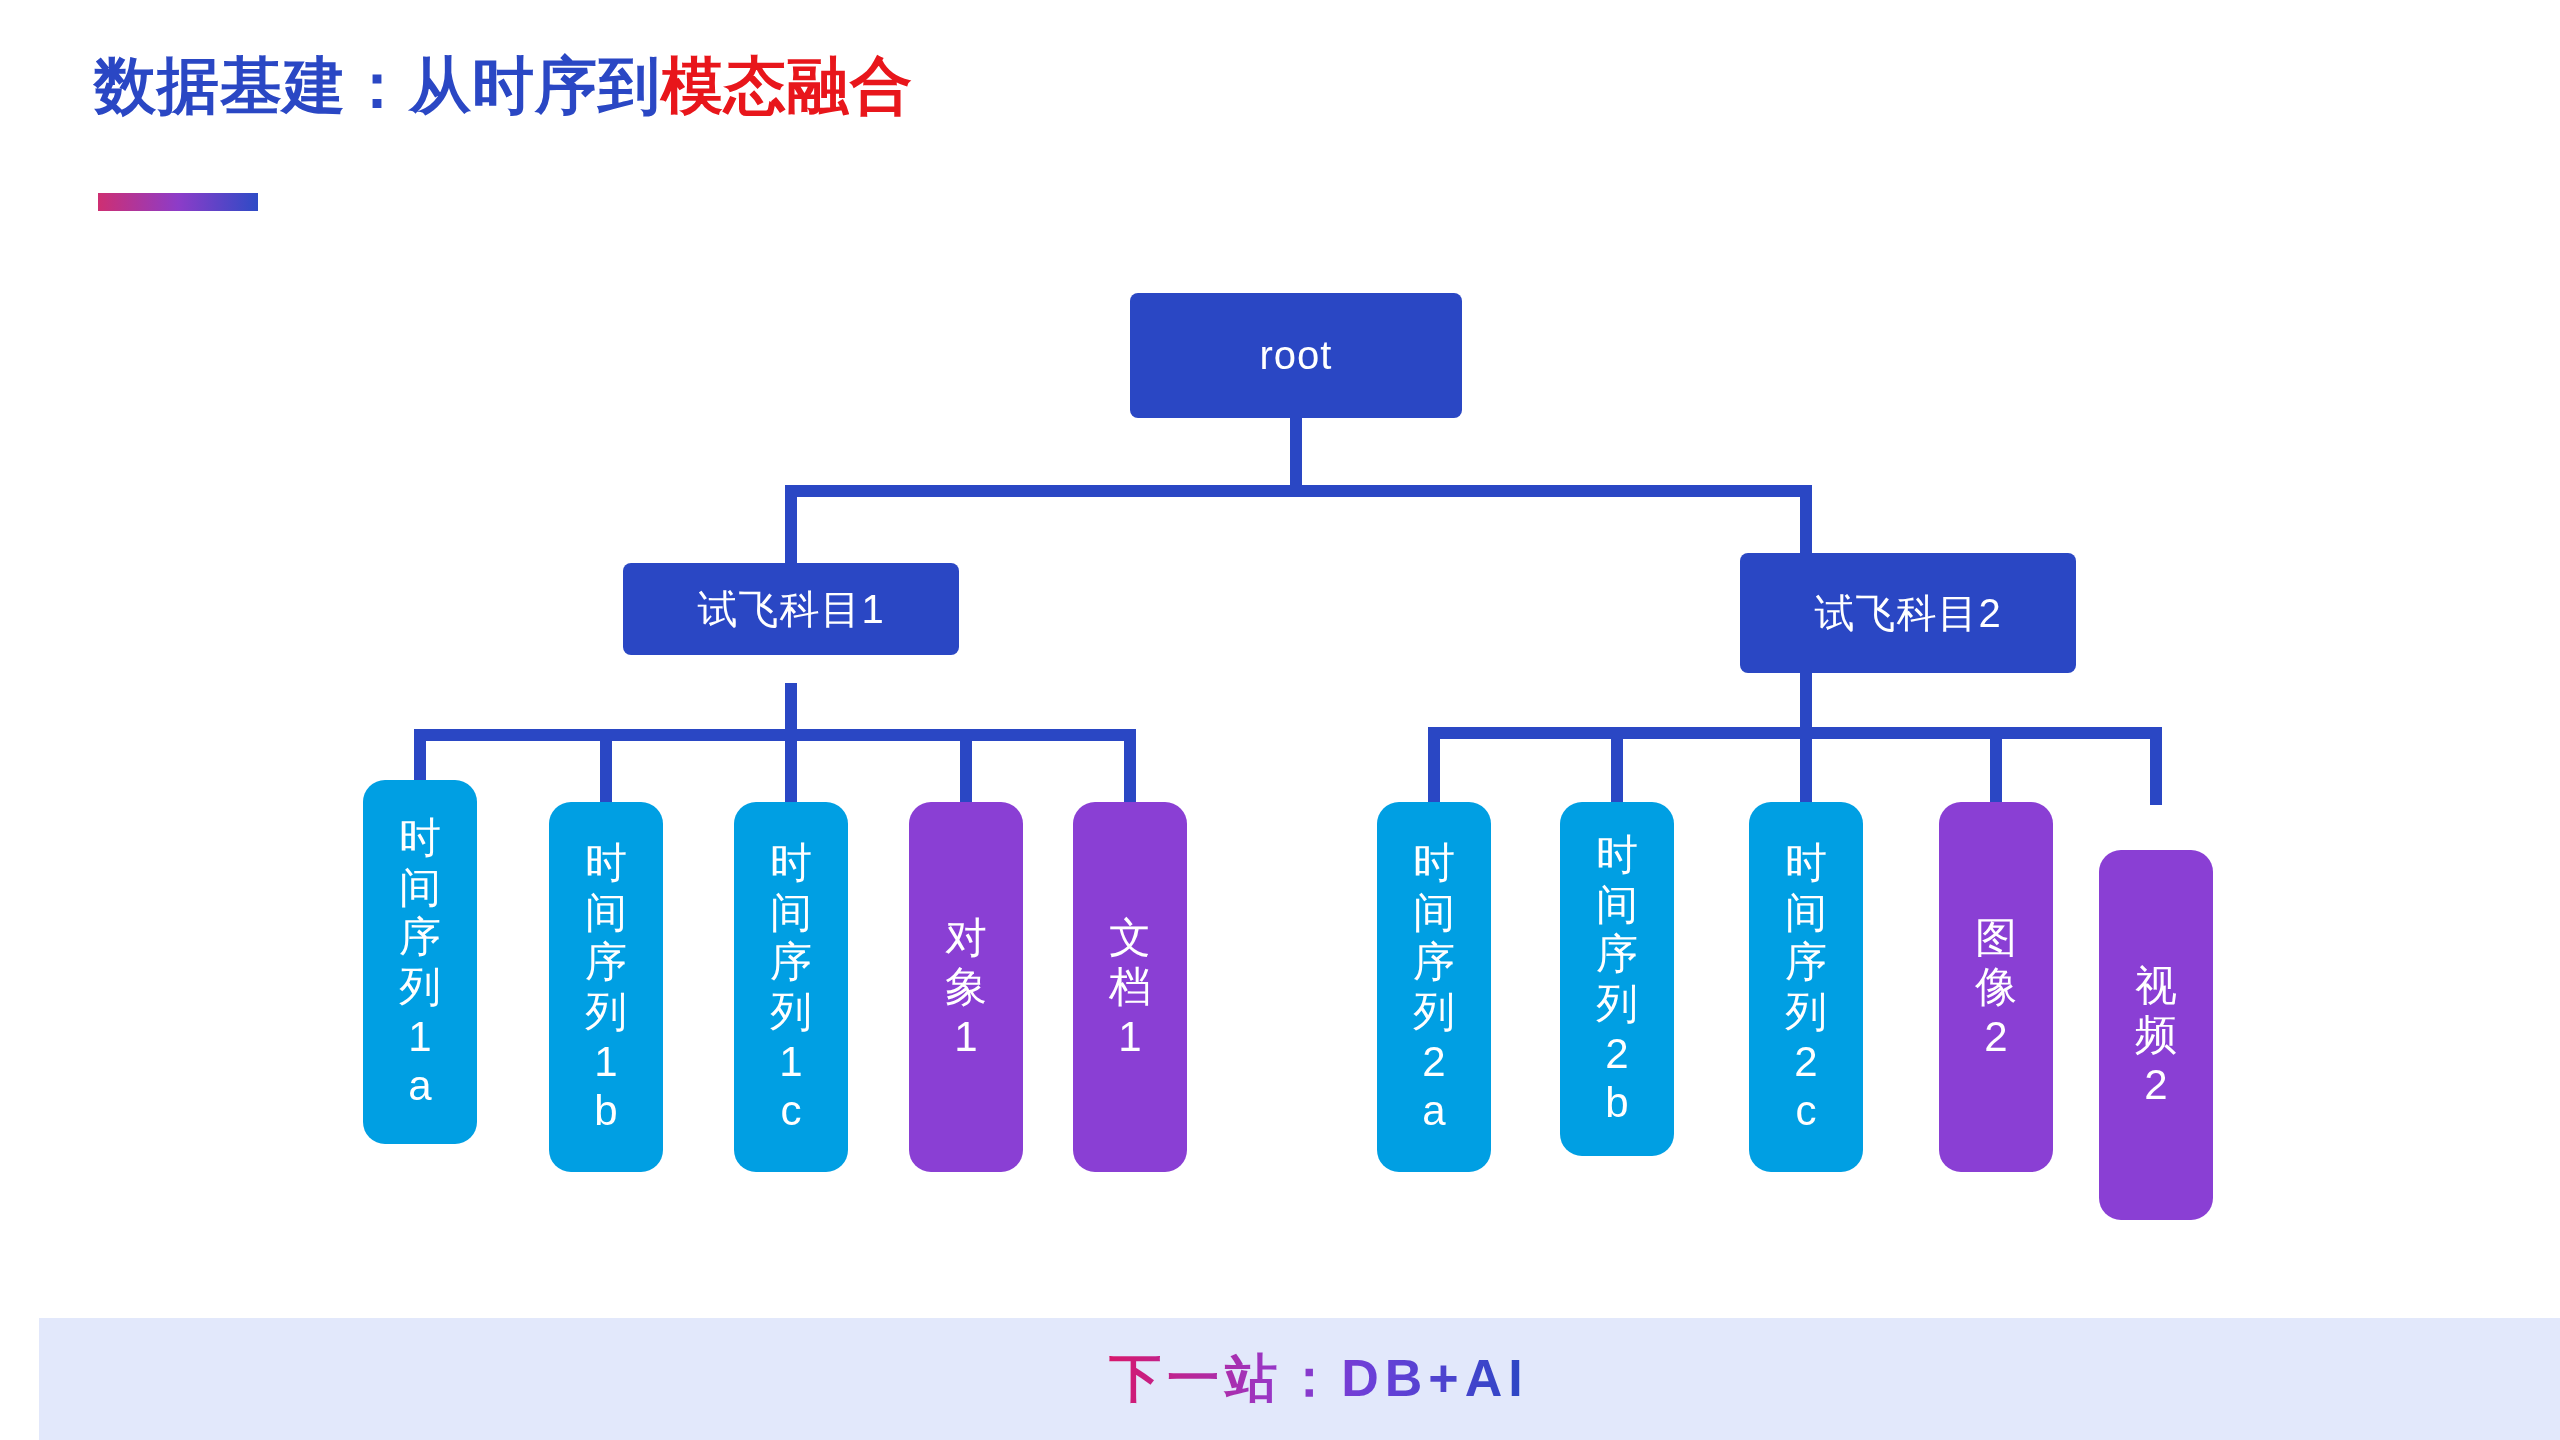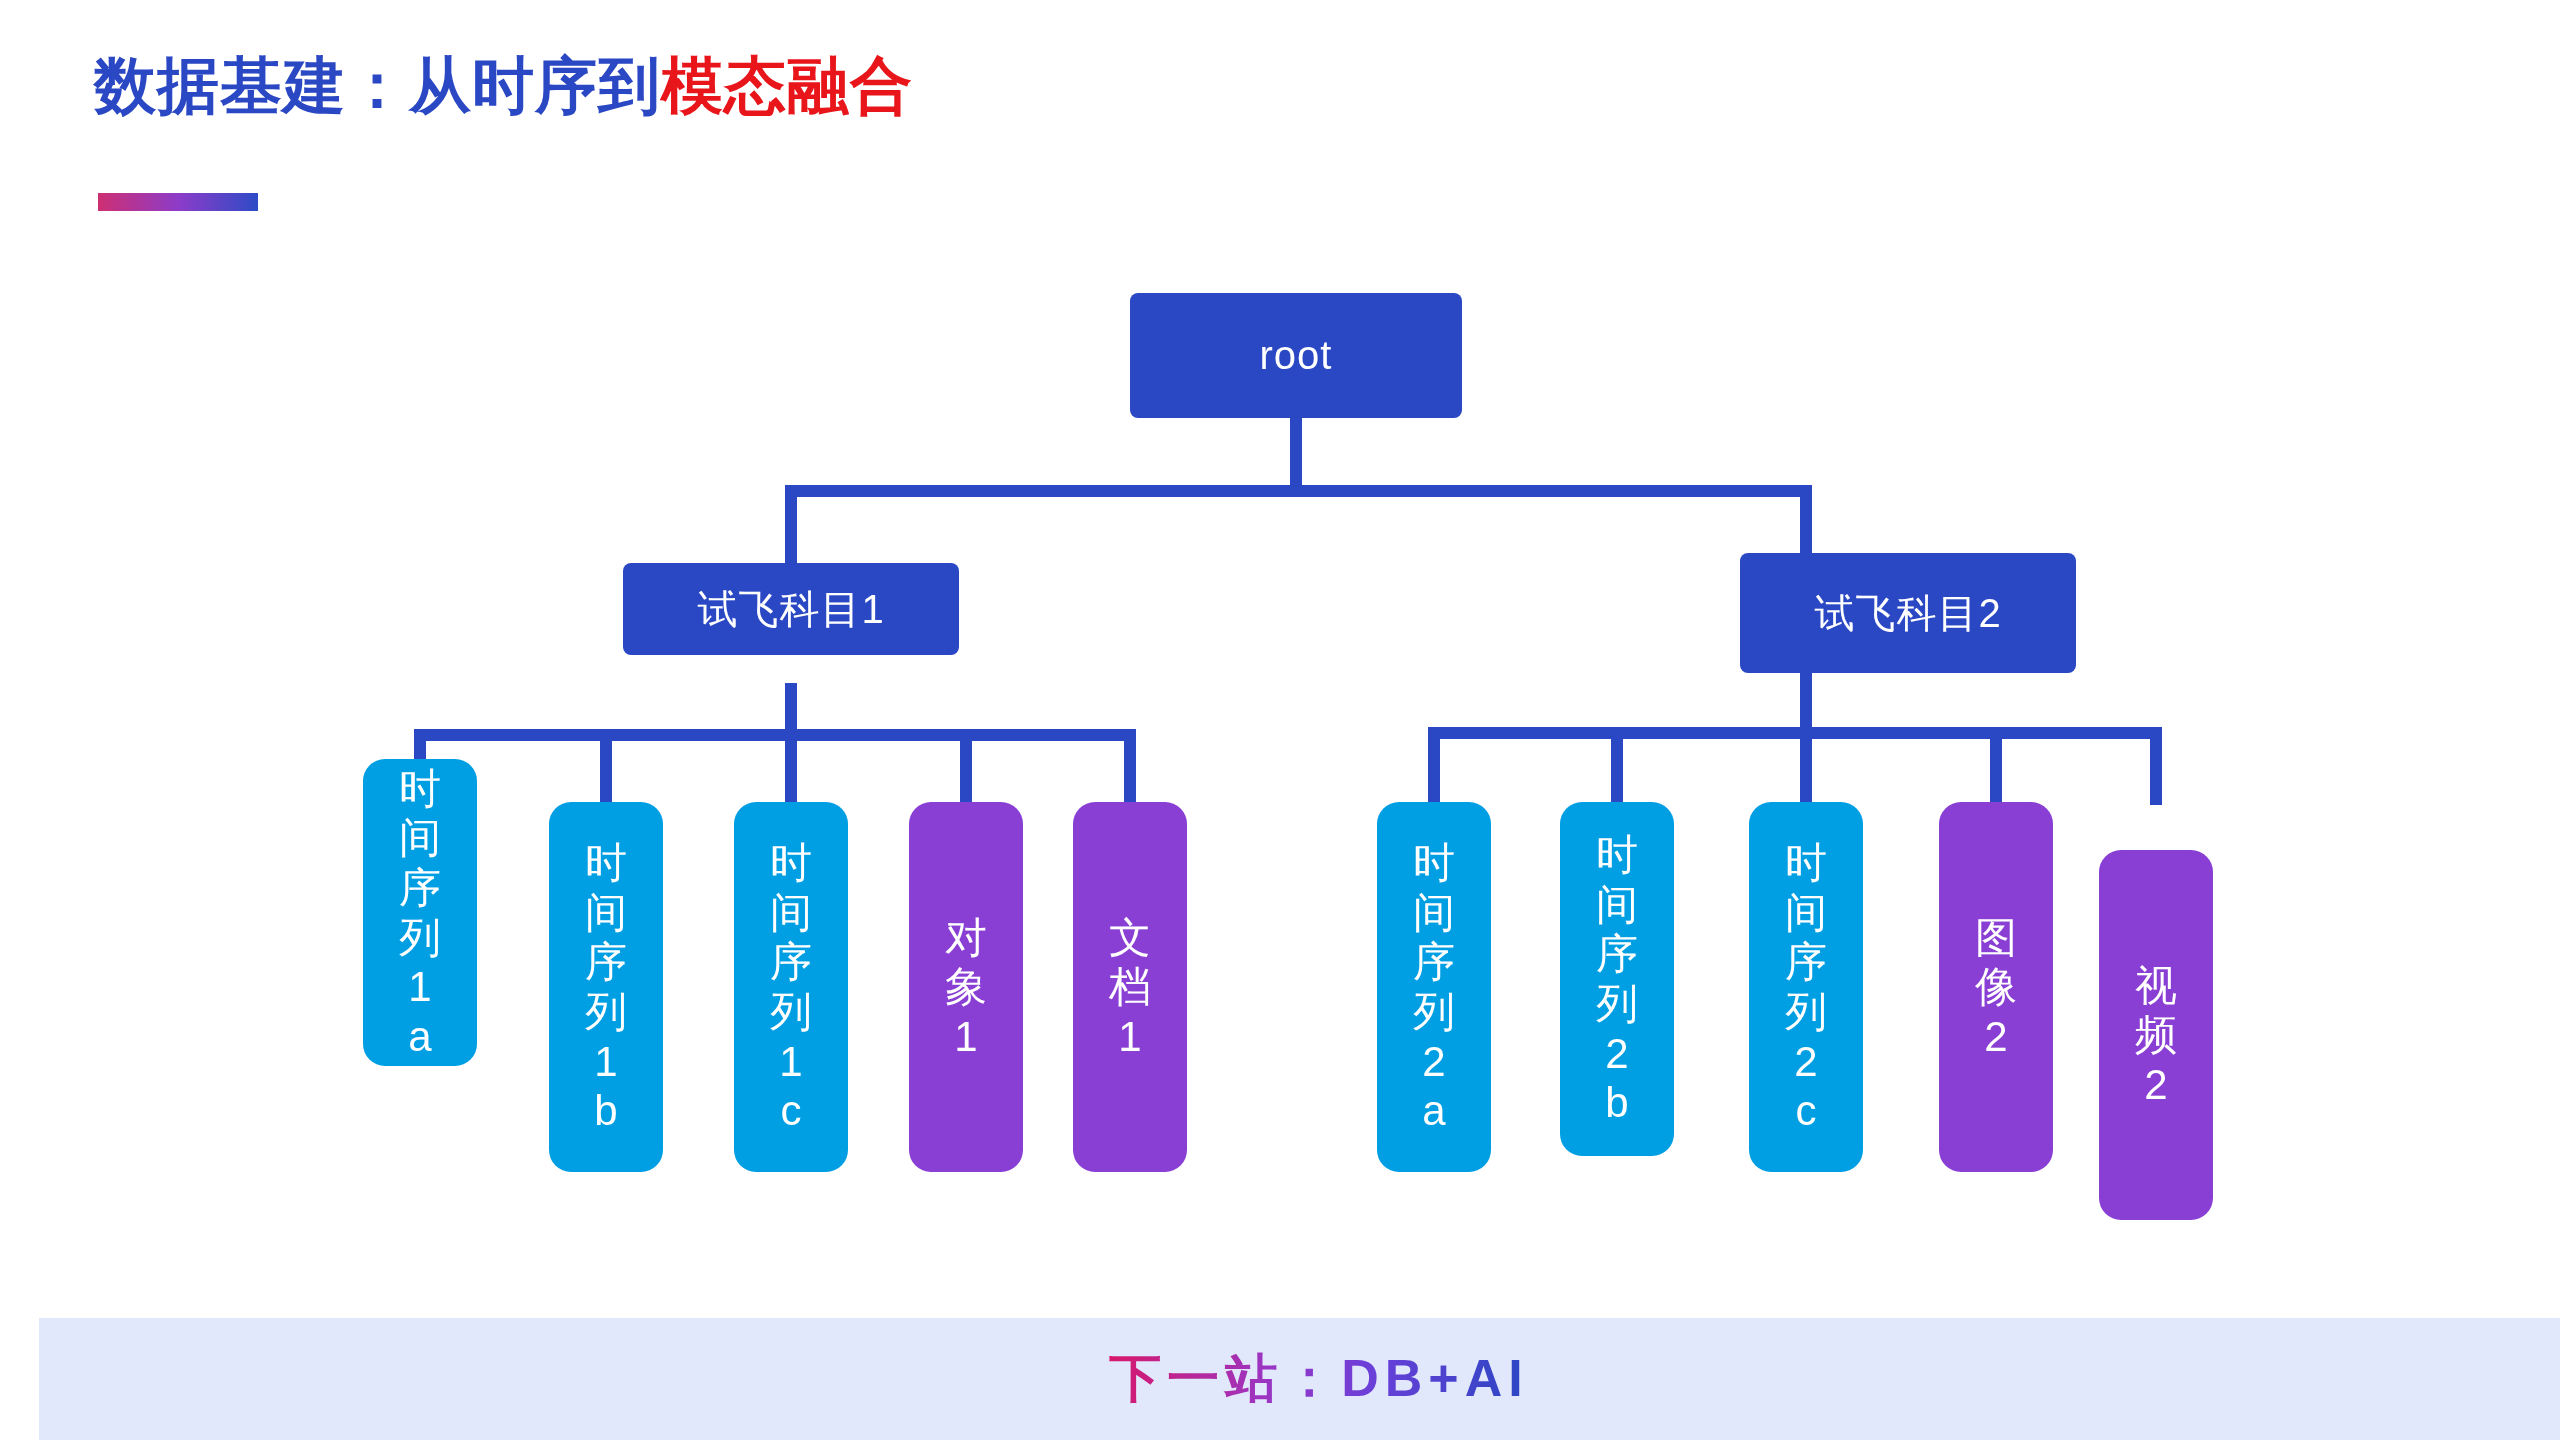--- a/index.html
+++ b/index.html
@@ -150,21 +150,21 @@
   <div class="edge" style="left:1124px; top:729px; width:12px; height:76px;"></div>
 
   <div class="edge" style="left:1800px; top:673px; width:12px; height:58px;"></div>
   <div class="edge" style="left:1428px; top:727px; width:734px; height:12px;"></div>
   <div class="edge" style="left:1428px; top:727px; width:12px; height:78px;"></div>
   <div class="edge" style="left:1611px; top:727px; width:12px; height:78px;"></div>
   <div class="edge" style="left:1800px; top:727px; width:12px; height:78px;"></div>
   <div class="edge" style="left:1990px; top:727px; width:12px; height:78px;"></div>
   <div class="edge" style="left:2150px; top:727px; width:12px; height:78px;"></div>
 
-  <div class="node node-leaf leaf-ts" style="left:363px; top:759px; width:114px; height:307px;align-items:center;">
+  <div class="node node-leaf leaf-ts" style="left:363px; top:780px; width:114px; height:364px;align-items:center;">
     <span class="leaf-label">时间序列1a</span>
   </div>
   <div class="node node-leaf leaf-ts" style="left:549px; top:802px; width:114px; height:370px;">
     <span class="leaf-label">时间序列1b</span>
   </div>
   <div class="node node-leaf leaf-ts" style="left:734px; top:802px; width:114px; height:370px;">
     <span class="leaf-label">时间序列1c</span>
   </div>
   <div class="node node-leaf leaf-obj" style="left:909px; top:802px; width:114px; height:370px;">
     <span class="leaf-label">对象1</span>

